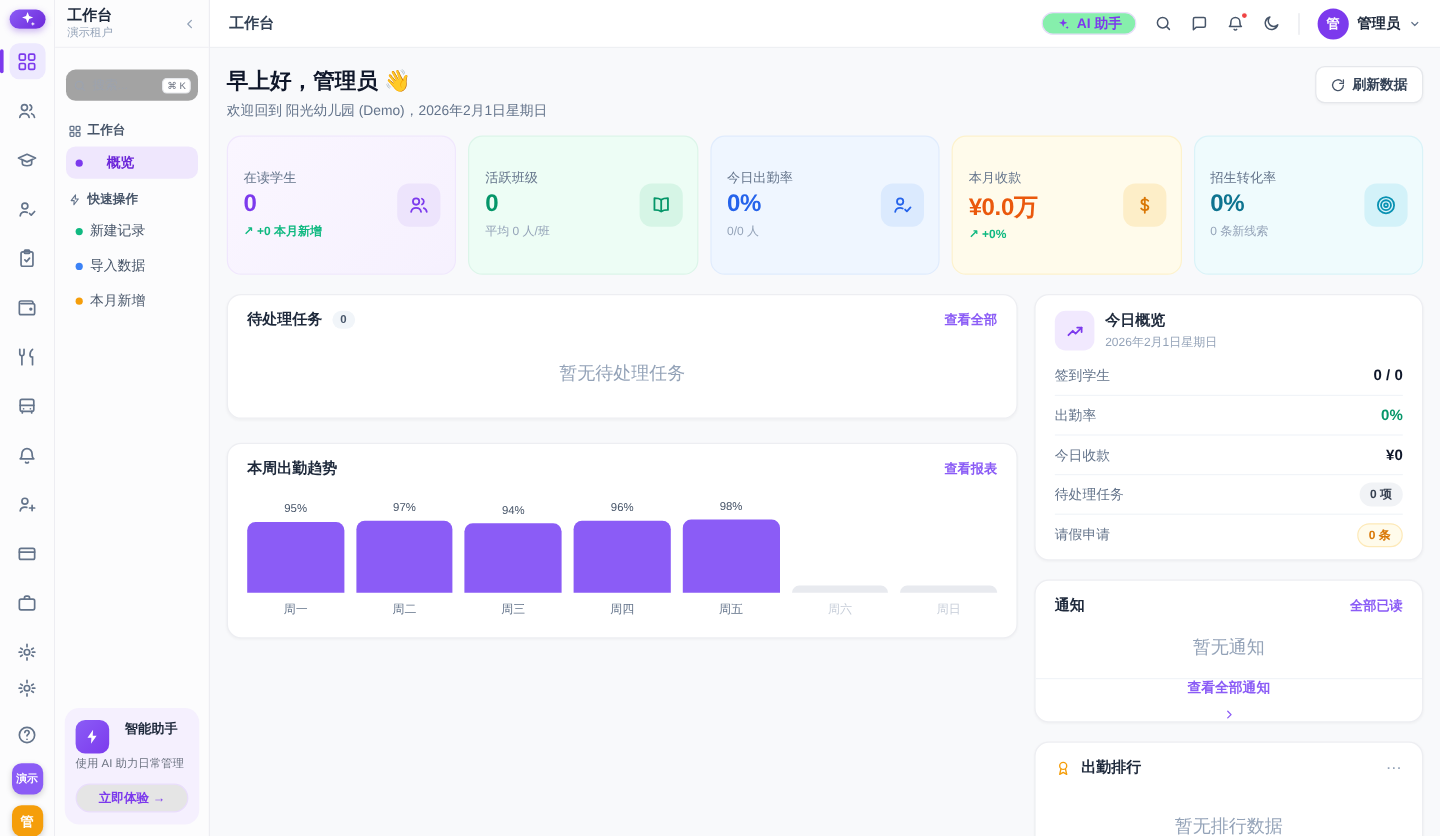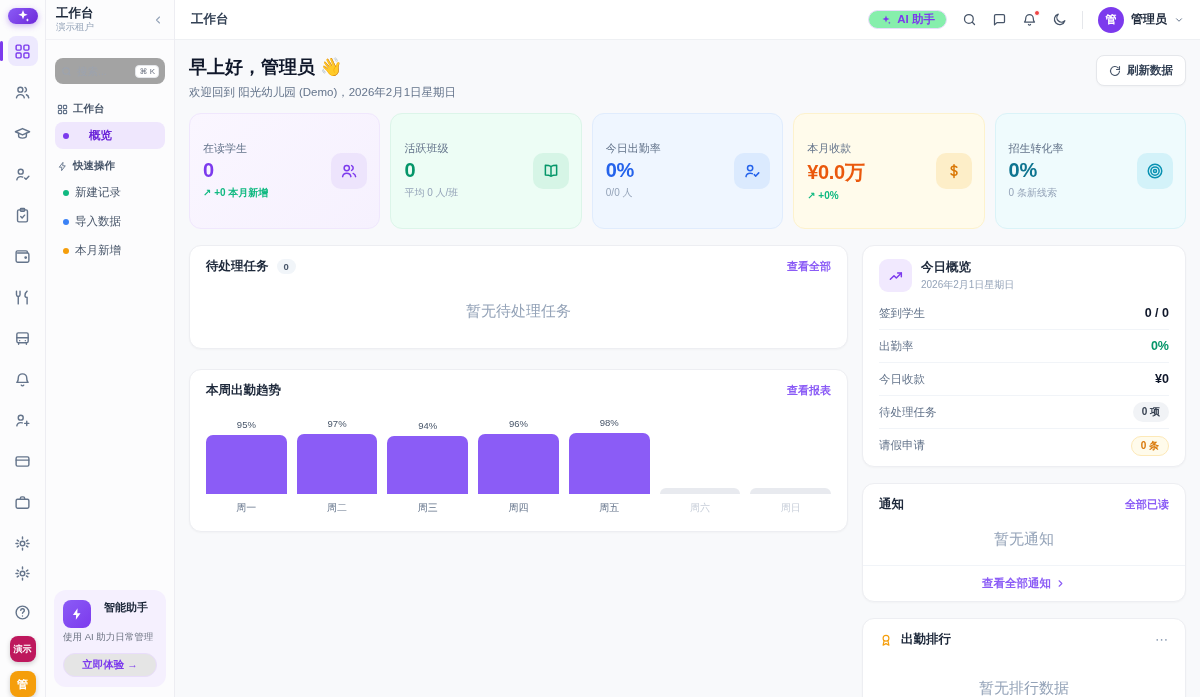--- a/index.html
+++ b/index.html
@@ -11,21 +11,21 @@
   
   .rail { width:46px; background:#fcfcfd; border-right:1px solid #ededf2; display:flex; flex-direction:column; align-items:center; padding:8px 0 10px; flex-shrink:0; }
   .rail-logo { width:30px; height:30px; border-radius:9px; background:linear-gradient(135deg,#8b5cf6,#6d28d9); color:#fff; display:flex; align-items:center; justify-content:center; box-shadow:0 2px 6px rgba(109,40,217,.35); margin-bottom:12px; cursor:pointer; }
   .rail-nav { display:flex; flex-direction:column; align-items:center; gap:11px; }
   .rail-btn { width:30px; height:30px; border-radius:8px; display:flex; align-items:center; justify-content:center; color:#64748b; cursor:pointer; position:relative; }
   .rail-btn svg { width:17px; height:17px; }
   .rail-btn.active { background:#ede9fe; color:#7c3aed; }
   .rail-btn.active::before { content:""; position:absolute; left:-8px; top:5px; width:3px; height:20px; border-radius:3px; background:#7c3aed; }
   .rail-bottom { margin-top:auto; display:flex; flex-direction:column; align-items:center; gap:9px; }
   .rail-badge { width:26px; height:26px; border-radius:8px; color:#fff; font-size:9px; font-weight:700; display:flex; align-items:center; justify-content:center; cursor:pointer; box-shadow:0 2px 5px rgba(0,0,0,.18); }
-  .rail-badge.demo { background:#be185d; }
+  .rail-badge.demo { background:#8b5cf6; }
   .rail-badge.role { background:#f59e0b; font-size:11px; }
 
   
   .sidebar { width:129px; background:#fcfcfd; border-right:1px solid #ededf2; display:flex; flex-direction:column; flex-shrink:0; }
   .sb-header { height:40px; border-bottom:1px solid #f1f1f5; display:flex; align-items:center; justify-content:space-between; padding:0 10px; }
   .sb-title { font-size:12.5px; font-weight:700; color:#1e293b; line-height:1.2; }
   .sb-sub { font-size:9.5px; color:#94a3b8; }
   .sb-collapse { color:#94a3b8; cursor:pointer; }
   .sb-search { margin:18px 9px 4px; background:#a3a3a3; border-radius:8px; height:26px; display:flex; align-items:center; gap:5px; padding:0 6px; cursor:text; }
   .sb-search svg { width:11px; height:11px; color:#9ca3af; flex-shrink:0; }
@@ -125,21 +125,21 @@
   .trow:last-child { border-bottom:0; }
   .trow-label { font-size:11.5px; color:#64748b; }
   .trow-val { font-size:12.5px; font-weight:700; color:#0f172a; }
   .trow-val.green { color:#059669; }
   .pill-gray { background:#f1f3f6; color:#374151; font-size:10px; font-weight:700; border-radius:999px; padding:3px 9px; }
   .pill-amber { background:#fffbeb; border:1px solid #fde9b8; color:#d97706; font-size:10px; font-weight:700; border-radius:999px; padding:2px 9px; }
 
   
   .notif-card { height:119px; display:flex; flex-direction:column; }
   .notif-card .empty { flex:1; }
-  .notif-foot { border-top:1px solid #f1f4f8; height:36px; display:flex; align-items:center; justify-content:center; gap:4px; color:#8b5cf6; font-size:11.5px; font-weight:600; cursor:pointer; }
+  .notif-foot { border-top:1px solid #f1f4f8; height:36px; display:flex; align-items:center; justify-content:space-between; gap:4px; color:#8b5cf6; font-size:11.5px; font-weight:600; cursor:pointer;flex-direction:column; }
   .notif-foot svg { width:11px; height:11px; }
 
   
   .rank-card { height:111px; display:flex; flex-direction:column; }
   .rank-card .empty { flex:1; }
   .medal { color:#f59e0b; display:flex; }
   .medal svg { width:14px; height:14px; }
   .more-btn { margin-left:auto; color:#94a3b8; font-size:13px; letter-spacing:1px; cursor:pointer; line-height:1; }
 </style>
 </head>

